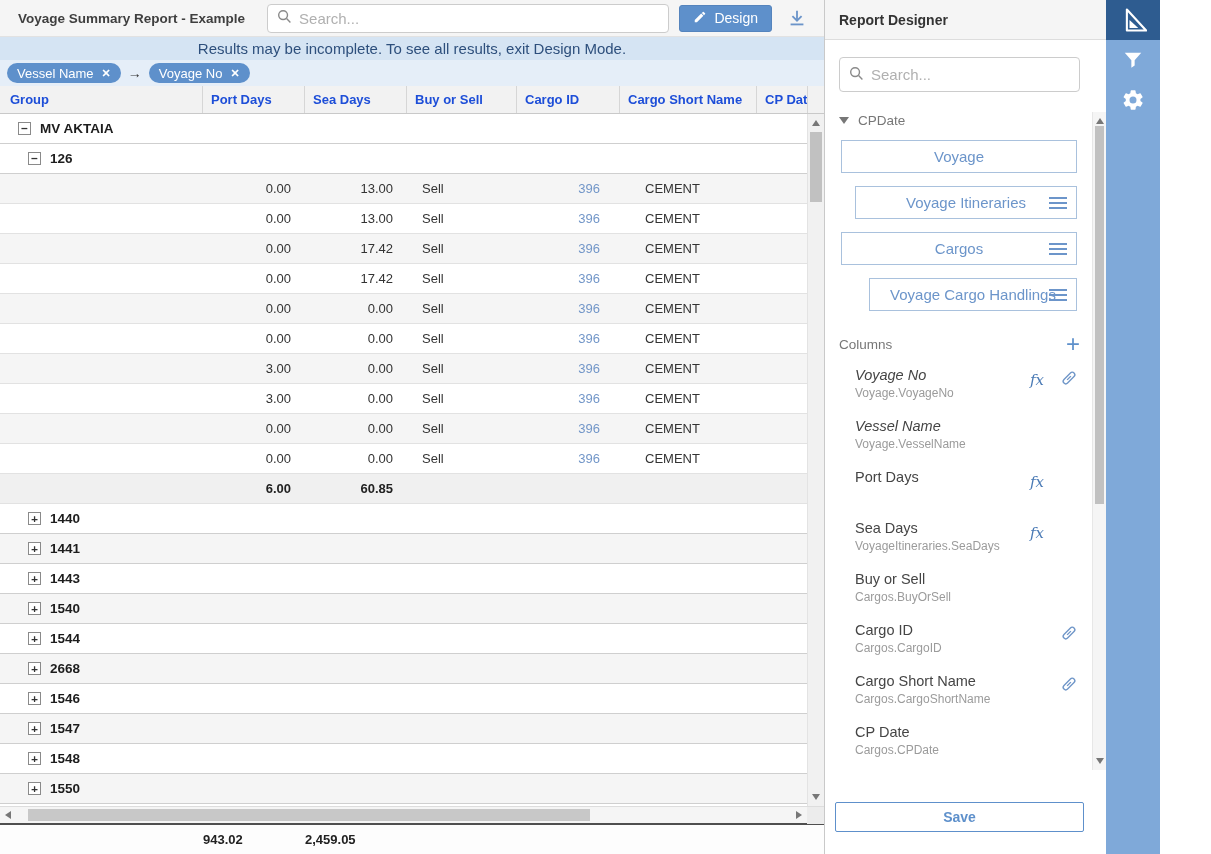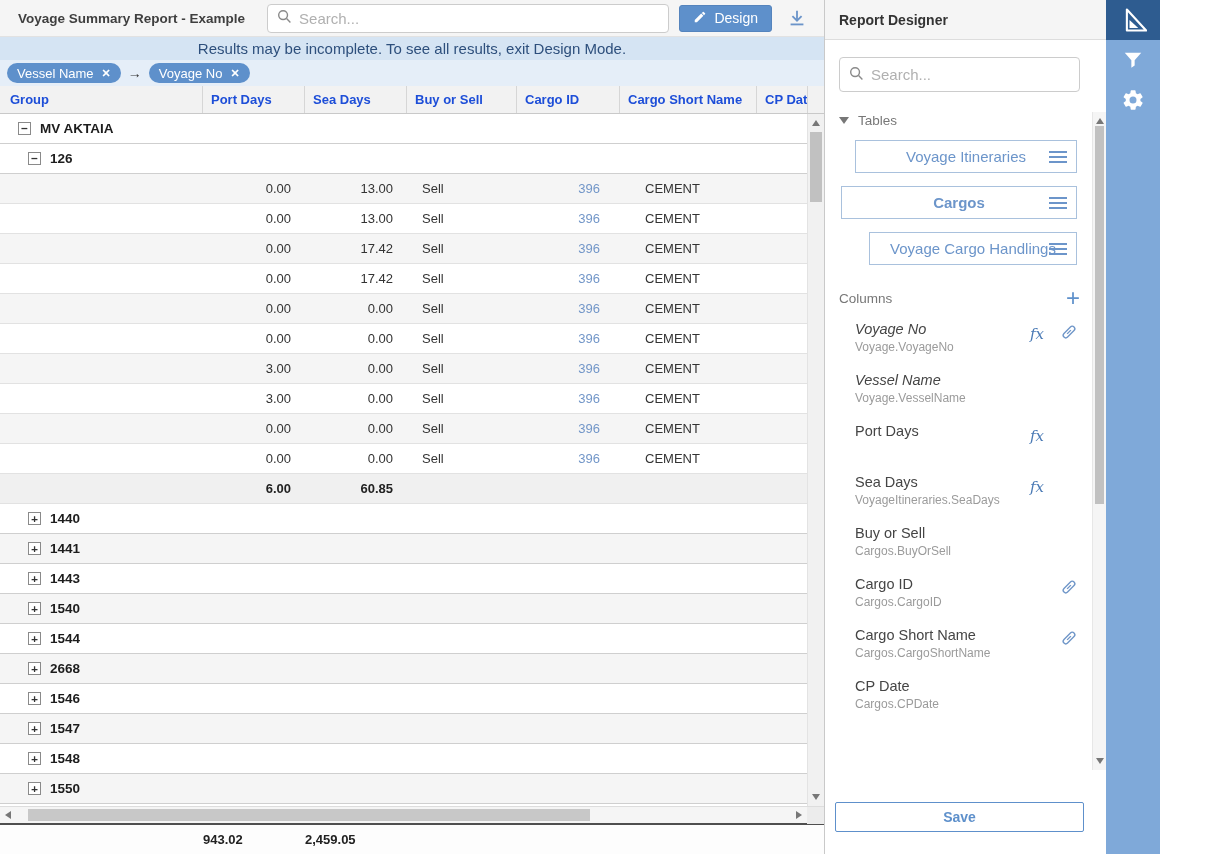--- a/index.html
+++ b/index.html
@@ -322,33 +322,36 @@
         <svg width="15" height="15" viewBox="0 0 16 16">
             <circle cx="6.5" cy="6.5" r="4.7" fill="none" stroke="#8a8a8a" stroke-width="1.5"></circle>
             <line x1="10.2" y1="10.2" x2="14.3" y2="14.3" stroke="#8a8a8a" stroke-width="1.5"></line>
           </svg>
       </span>
       <input placeholder="Search..." style="">
     </div>
 
     <div class="seclabel">
       <span class="tri-down"></span>
-      <span>Tables</span>
+      <span>CPDate</span>
     </div>
 
     <div id="tbl-buttons">
+        <div class="tbtn" style="margin-left: 16px;">
+          <span>Voyage</span>
+        </div>
         <div class="tbtn" style="margin-left: 30px;">
           <span>Voyage Itineraries</span>
           <span class="hamb">
             <i></i>
             <i></i>
             <i></i>
           </span>
         </div>
-        <div class="tbtn" style="margin-left: 16px; font-weight: bold;">
+        <div class="tbtn" style="margin-left: 16px;">
           <span>Cargos</span>
           <span class="hamb">
             <i></i>
             <i></i>
             <i></i>
           </span>
         </div>
         <div class="tbtn" style="margin-left: 44px;">
           <span>Voyage Cargo Handlings</span>
           <span class="hamb">

